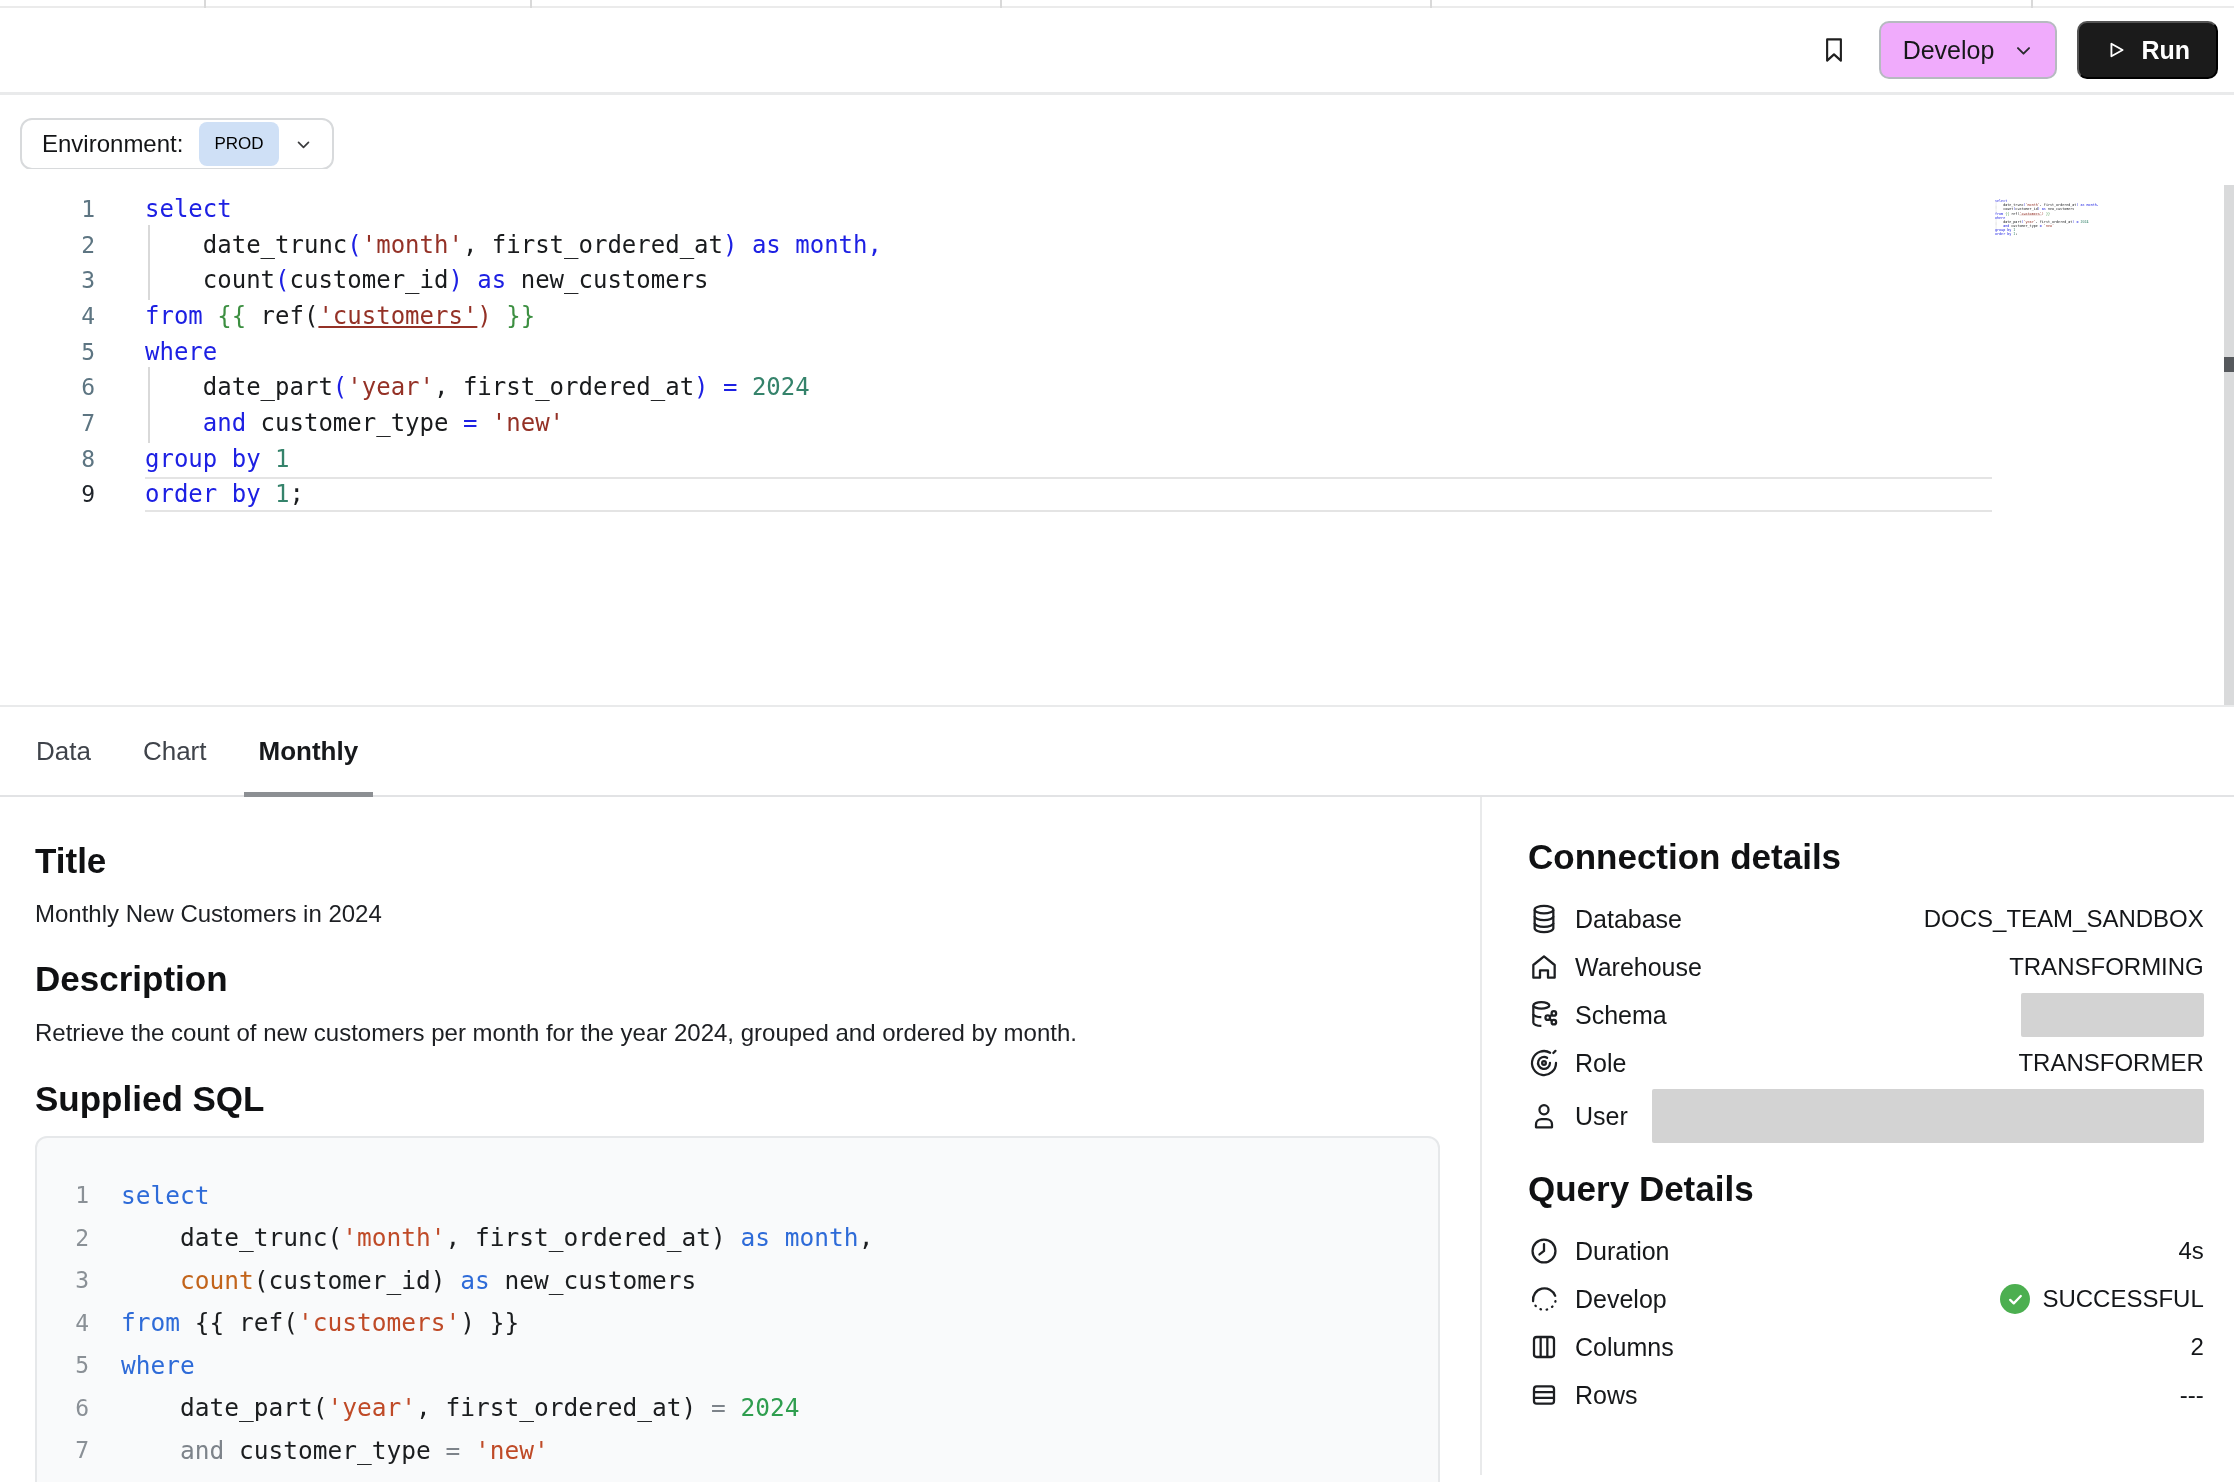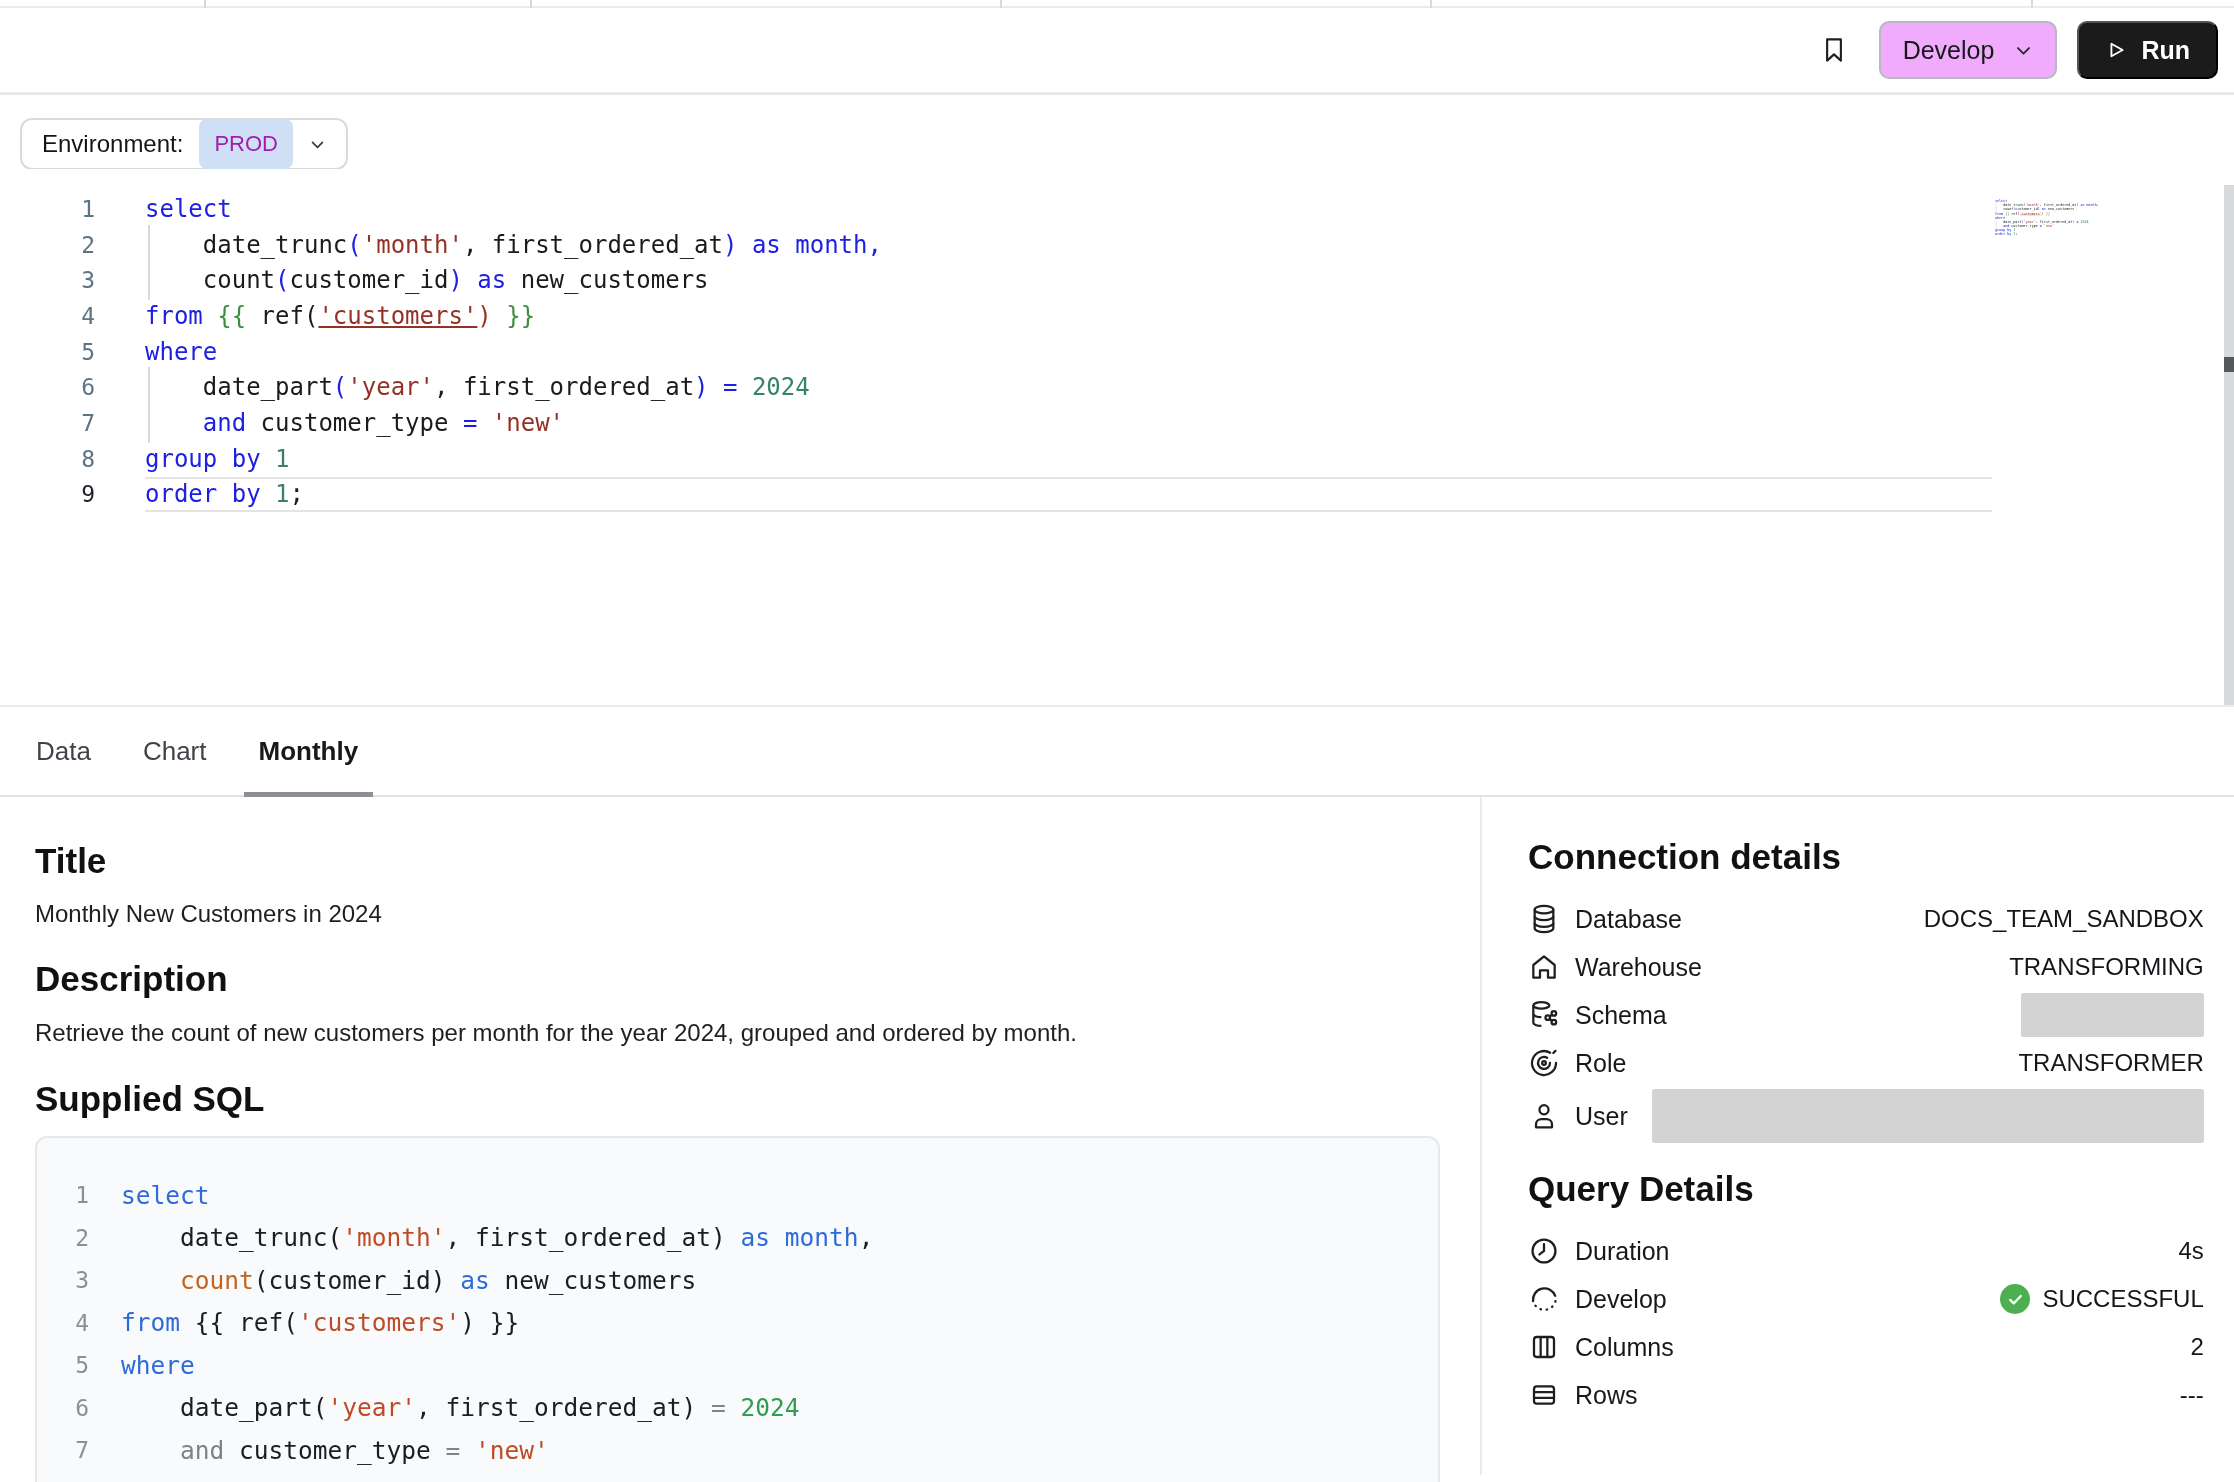--- a/index.html
+++ b/index.html
@@ -26,21 +26,21 @@
   .btn-run{background:#1b1b1b;color:#fff;padding:0 26px;gap:14px;font-weight:600;}
 
   
   .statusrow{display:flex;align-items:center;gap:22px;padding:24px 0 0 20px;height:74px;}
   .qpill{display:flex;align-items:center;gap:13px;height:50px;padding:0 22px 0 12px;
     border-radius:12px;background:#e4f6e7;color:#2e7d3b;font-size:24px;font-weight:500;}
   .qpill .ckc{width:30px;height:30px;border-radius:50%;background:#56b665;display:flex;
     align-items:center;justify-content:center;}
   .envsel{display:flex;align-items:center;gap:16px;height:52px;padding:0 20px;
     border:2px solid #d8dadc;border-radius:12px;background:#fff;font-size:24px;color:#141517;cursor:pointer;}
-  .prodpill{background:#cfe0f6;color:#a21caf;font-size:22px;font-weight:500;
+  .prodpill{background:#cfe0f6;color:#000000;font-size:17px;font-weight:500;
     border-radius:8px;padding:12px 15px;}
 
   
   .editor-region{position:relative;height:536px;padding-top:22px;background:#fff;}
   .eline{display:flex;height:35.7px;align-items:center;font-family:"DejaVu Sans Mono",monospace;font-size:24px;}
   .eline .gut{width:95px;text-align:right;color:var(--gutter);font-size:23px;flex:none;}
   .eline .ecode{margin-left:50px;width:1847px;white-space:pre;position:relative;height:100%;
     display:flex;align-items:center;}
   .eline.active .gut{color:#20252b;}
   .eline.active .ecode{box-shadow:inset 0 2px #e4e4e4, inset 0 -2px #e4e4e4;}

